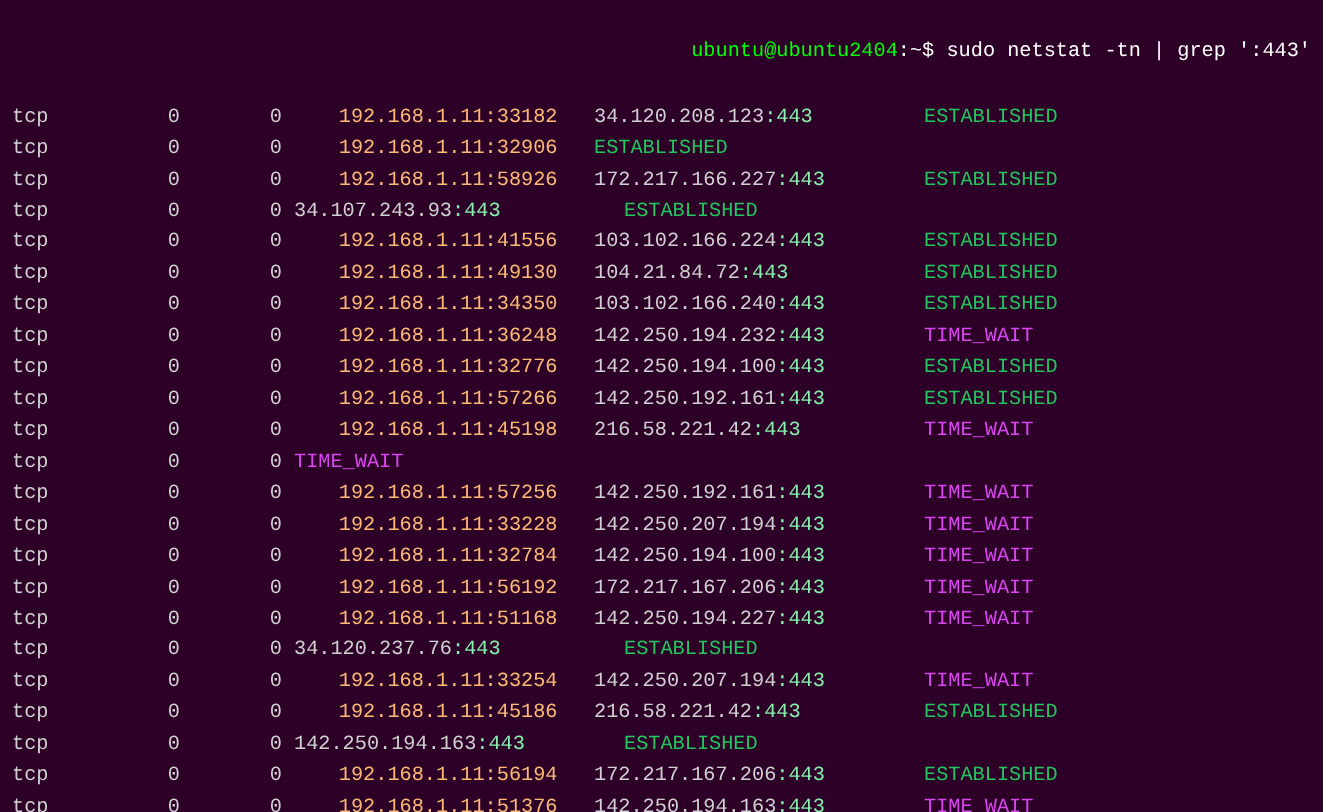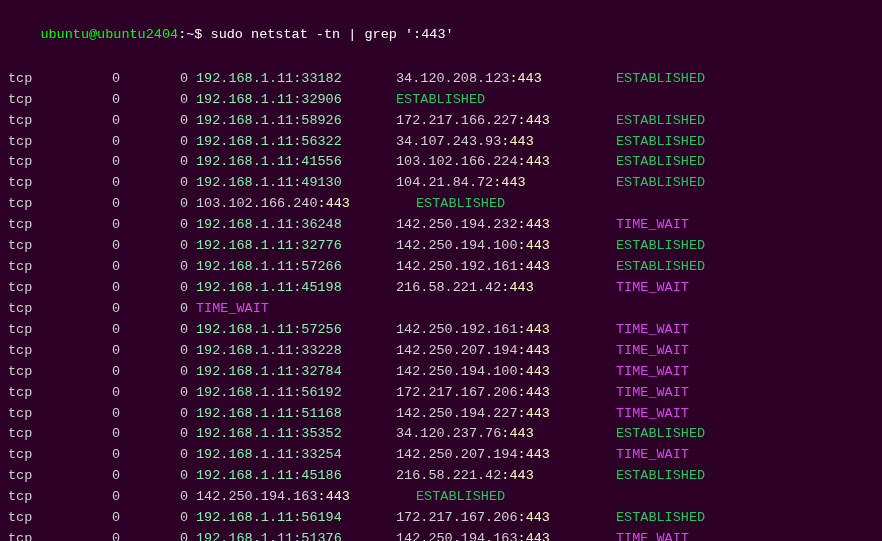--- a/index.html
+++ b/index.html
@@ -23,20 +23,21 @@
       padding: 4px 8px;
       width: 882px;
       min-height: 541px;
     }
 
     .prompt-line {
       color: #d0d0d0;
       white-space: pre;
       line-height: 1.55;
       margin-bottom: 2px;
+      text-align: right;
     }
 
     .prompt-user {
       color: #00ff00;
     }
 
     .table-row {
       display: flex;
       white-space: pre;
       line-height: 1.55;
@@ -56,34 +57,35 @@
 
     .col-send {
       width: 68px;
       text-align: right;
       color: #d0d0d0;
       padding-right: 8px;
     }
 
     .col-local {
       width: 200px;
-      color: #86efac;
+      color: #fdba74;
+      text-align: right;
     }
 
     .col-foreign {
       width: 220px;
       color: #d0d0d0;
     }
 
     .col-state {
       color: #d0d0d0;
     }
 
     .port-443 {
-      color: #fef9c3;
+      color: #86efac;
     }
 
     .state-established {
       color: #22c55e;
     }
 
     .state-timewait {
       color: #d946ef;
     }
   </style>
@@ -91,34 +93,34 @@
 <body>
 
 <div class="terminal">
   <div class="prompt-line">
     <span class="prompt-user">ubuntu@ubuntu2404</span><span style="color: rgb(255, 255, 255);">:~$ sudo netstat -tn | grep ':443'</span>
   </div>
   <div id="rows-container">
       <div class="table-row"><span class="col-proto">tcp</span><span class="col-recv">0</span><span class="col-send">0</span><span class="col-local">192.168.1.11:33182   </span><span class="col-foreign">34.120.208.123<span class="port-443">:443</span>     </span><span class="col-state state-established">ESTABLISHED</span></div>
       <div class="table-row"><span class="col-proto">tcp</span><span class="col-recv">0</span><span class="col-send">0</span><span class="col-local">192.168.1.11:32906   </span><span class="col-state state-established">ESTABLISHED</span></div>
       <div class="table-row"><span class="col-proto">tcp</span><span class="col-recv">0</span><span class="col-send">0</span><span class="col-local">192.168.1.11:58926   </span><span class="col-foreign">172.217.166.227<span class="port-443">:443</span>     </span><span class="col-state state-established">ESTABLISHED</span></div>
-      <div class="table-row"><span class="col-proto">tcp</span><span class="col-recv">0</span><span class="col-send">0</span><span class="col-local">192.168.1.11:56322   </span><span class="col-foreign">34.107.243.93<span class="port-443">:443</span>     </span><span class="col-state state-established">ESTABLISHED</span></div>
+      <div class="table-row"><span class="col-proto">tcp</span><span class="col-recv">0</span><span class="col-send">0</span><span class="col-foreign">34.107.243.93<span class="port-443">:443</span>     </span><span class="col-state state-established">ESTABLISHED</span></div>
       <div class="table-row"><span class="col-proto">tcp</span><span class="col-recv">0</span><span class="col-send">0</span><span class="col-local">192.168.1.11:41556   </span><span class="col-foreign">103.102.166.224<span class="port-443">:443</span>     </span><span class="col-state state-established">ESTABLISHED</span></div>
       <div class="table-row"><span class="col-proto">tcp</span><span class="col-recv">0</span><span class="col-send">0</span><span class="col-local">192.168.1.11:49130   </span><span class="col-foreign">104.21.84.72<span class="port-443">:443</span>     </span><span class="col-state state-established">ESTABLISHED</span></div>
-      <div class="table-row"><span class="col-proto">tcp</span><span class="col-recv">0</span><span class="col-send">0</span><span class="col-foreign">103.102.166.240<span class="port-443">:443</span>     </span><span class="col-state state-established">ESTABLISHED</span></div>
+      <div class="table-row"><span class="col-proto">tcp</span><span class="col-recv">0</span><span class="col-send">0</span><span class="col-local">192.168.1.11:34350   </span><span class="col-foreign">103.102.166.240<span class="port-443">:443</span>     </span><span class="col-state state-established">ESTABLISHED</span></div>
       <div class="table-row"><span class="col-proto">tcp</span><span class="col-recv">0</span><span class="col-send">0</span><span class="col-local">192.168.1.11:36248   </span><span class="col-foreign">142.250.194.232<span class="port-443">:443</span>     </span><span class="col-state state-timewait">TIME_WAIT</span></div>
       <div class="table-row"><span class="col-proto">tcp</span><span class="col-recv">0</span><span class="col-send">0</span><span class="col-local">192.168.1.11:32776   </span><span class="col-foreign">142.250.194.100<span class="port-443">:443</span>     </span><span class="col-state state-established">ESTABLISHED</span></div>
       <div class="table-row"><span class="col-proto">tcp</span><span class="col-recv">0</span><span class="col-send">0</span><span class="col-local">192.168.1.11:57266   </span><span class="col-foreign">142.250.192.161<span class="port-443">:443</span>     </span><span class="col-state state-established">ESTABLISHED</span></div>
       <div class="table-row"><span class="col-proto">tcp</span><span class="col-recv">0</span><span class="col-send">0</span><span class="col-local">192.168.1.11:45198   </span><span class="col-foreign">216.58.221.42<span class="port-443">:443</span>     </span><span class="col-state state-timewait">TIME_WAIT</span></div>
       <div class="table-row"><span class="col-proto">tcp</span><span class="col-recv">0</span><span class="col-send">0</span><span class="col-state state-timewait">TIME_WAIT</span></div>
       <div class="table-row"><span class="col-proto">tcp</span><span class="col-recv">0</span><span class="col-send">0</span><span class="col-local">192.168.1.11:57256   </span><span class="col-foreign">142.250.192.161<span class="port-443">:443</span>     </span><span class="col-state state-timewait">TIME_WAIT</span></div>
       <div class="table-row"><span class="col-proto">tcp</span><span class="col-recv">0</span><span class="col-send">0</span><span class="col-local">192.168.1.11:33228   </span><span class="col-foreign">142.250.207.194<span class="port-443">:443</span>     </span><span class="col-state state-timewait">TIME_WAIT</span></div>
       <div class="table-row"><span class="col-proto">tcp</span><span class="col-recv">0</span><span class="col-send">0</span><span class="col-local">192.168.1.11:32784   </span><span class="col-foreign">142.250.194.100<span class="port-443">:443</span>     </span><span class="col-state state-timewait">TIME_WAIT</span></div>
       <div class="table-row"><span class="col-proto">tcp</span><span class="col-recv">0</span><span class="col-send">0</span><span class="col-local">192.168.1.11:56192   </span><span class="col-foreign">172.217.167.206<span class="port-443">:443</span>     </span><span class="col-state state-timewait">TIME_WAIT</span></div>
       <div class="table-row"><span class="col-proto">tcp</span><span class="col-recv">0</span><span class="col-send">0</span><span class="col-local">192.168.1.11:51168   </span><span class="col-foreign">142.250.194.227<span class="port-443">:443</span>     </span><span class="col-state state-timewait">TIME_WAIT</span></div>
-      <div class="table-row"><span class="col-proto">tcp</span><span class="col-recv">0</span><span class="col-send">0</span><span class="col-local">192.168.1.11:35352   </span><span class="col-foreign">34.120.237.76<span class="port-443">:443</span>     </span><span class="col-state state-established">ESTABLISHED</span></div>
+      <div class="table-row"><span class="col-proto">tcp</span><span class="col-recv">0</span><span class="col-send">0</span><span class="col-foreign">34.120.237.76<span class="port-443">:443</span>     </span><span class="col-state state-established">ESTABLISHED</span></div>
       <div class="table-row"><span class="col-proto">tcp</span><span class="col-recv">0</span><span class="col-send">0</span><span class="col-local">192.168.1.11:33254   </span><span class="col-foreign">142.250.207.194<span class="port-443">:443</span>     </span><span class="col-state state-timewait">TIME_WAIT</span></div>
       <div class="table-row"><span class="col-proto">tcp</span><span class="col-recv">0</span><span class="col-send">0</span><span class="col-local">192.168.1.11:45186   </span><span class="col-foreign">216.58.221.42<span class="port-443">:443</span>     </span><span class="col-state state-established">ESTABLISHED</span></div>
       <div class="table-row"><span class="col-proto">tcp</span><span class="col-recv">0</span><span class="col-send">0</span><span class="col-foreign">142.250.194.163<span class="port-443">:443</span>     </span><span class="col-state state-established">ESTABLISHED</span></div>
       <div class="table-row"><span class="col-proto">tcp</span><span class="col-recv">0</span><span class="col-send">0</span><span class="col-local">192.168.1.11:56194   </span><span class="col-foreign">172.217.167.206<span class="port-443">:443</span>     </span><span class="col-state state-established">ESTABLISHED</span></div>
       <div class="table-row"><span class="col-proto">tcp</span><span class="col-recv">0</span><span class="col-send">0</span><span class="col-local">192.168.1.11:51376   </span><span class="col-foreign">142.250.194.163<span class="port-443">:443</span>     </span><span class="col-state state-timewait">TIME_WAIT</span></div>
     </div>
 </div>
 
 </body></html>

